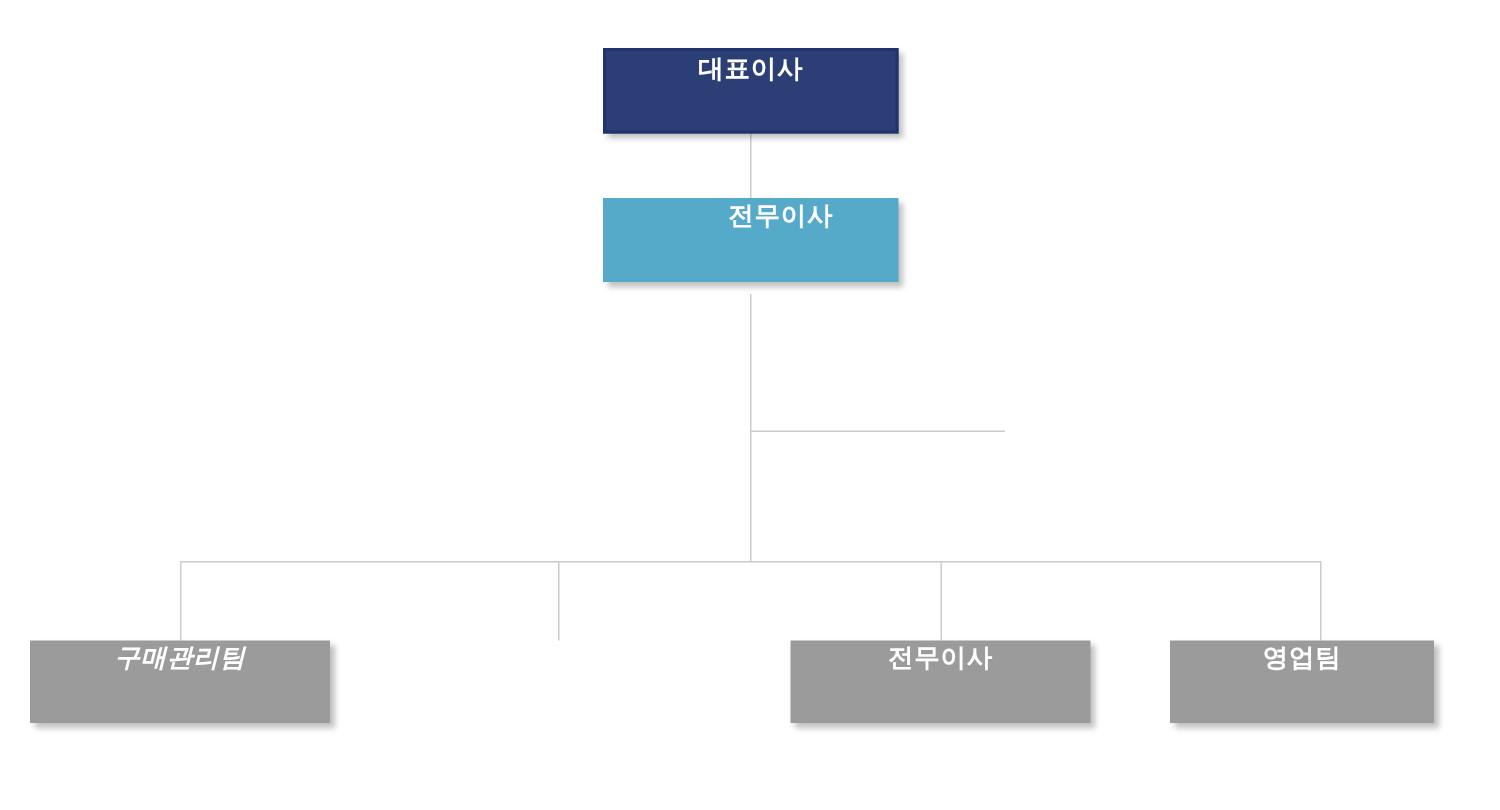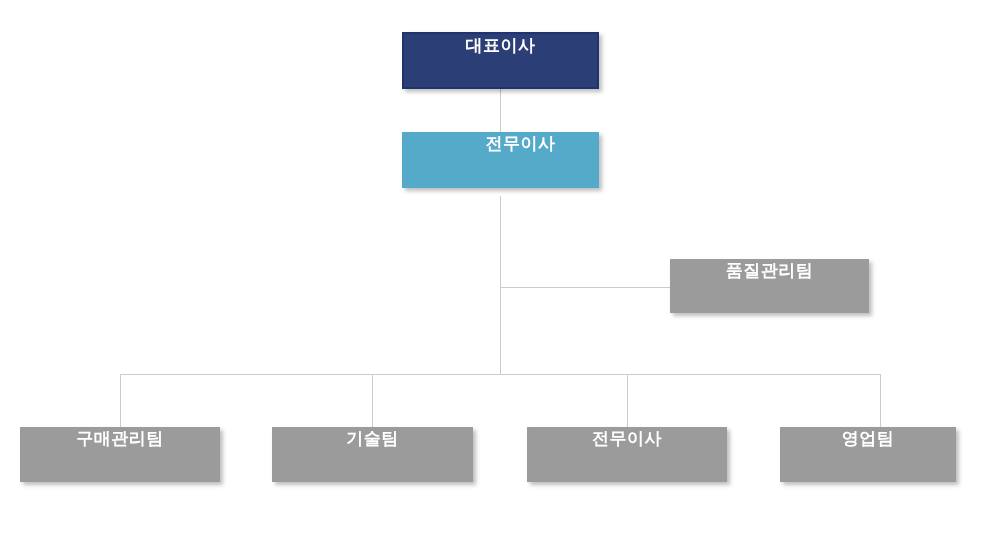--- a/index.html
+++ b/index.html
@@ -41,21 +41,21 @@
     position: absolute;
     background: #cccccc;
   }
   .vline { width: 1px; }
   .hline { height: 1px; }
 
   
   #n-ceo        { left: 402px; top: 32px;  width: 197px; height: 57px; }
   #n-exec       { left: 402px; top: 132px; width: 197px; height: 56px; padding-left: 40px; }
   #n-quality    { left: 670px; top: 259px; width: 199px; height: 54px; }
-  #n-purchasing { left: 20px;  top: 427px; width: 200px; height: 55px; }
+  #n-purchasing { left: 20px;  top: 427px; width: 200px; height: 55px; font-style: italic; }
   #n-tech       { left: 272px; top: 427px; width: 201px; height: 55px; }
   #n-production { left: 527px; top: 427px; width: 200px; height: 55px; }
   #n-sales      { left: 780px; top: 427px; width: 176px; height: 55px; }
 
   
   #l-ceo-exec     { left: 500px; top: 89px;  height: 51px; }
   #l-exec-down    { left: 500px; top: 196px; height: 178px; }
   #l-quality      { left: 500px; top: 287px; width: 170px; }
   #l-main         { left: 120px; top: 374px; width: 760px; }
   #l-drop-purch   { left: 120px; top: 374px; height: 53px; }
@@ -78,29 +78,23 @@
   <div class="line vline" id="l-drop-sales"></div>
 
   <div class="node level1" id="n-ceo">
     <span>대표이사</span>
   </div>
 
   <div class="node level2" id="n-exec">
     <span>전무이사</span>
   </div>
 
-  <div class="node team" id="n-quality">
-    <span>품질관리팀</span>
-  </div>
 
   <div class="node team" id="n-purchasing">
     <span>구매관리팀</span>
-  </div>
-  <div class="node team" id="n-tech">
-    <span>기술팀</span>
   </div>
   <div class="node team" id="n-production">
     <span>전무이사</span>
   </div>
   <div class="node team" id="n-sales">
     <span>영업팀</span>
   </div>
 
 </div>
 

